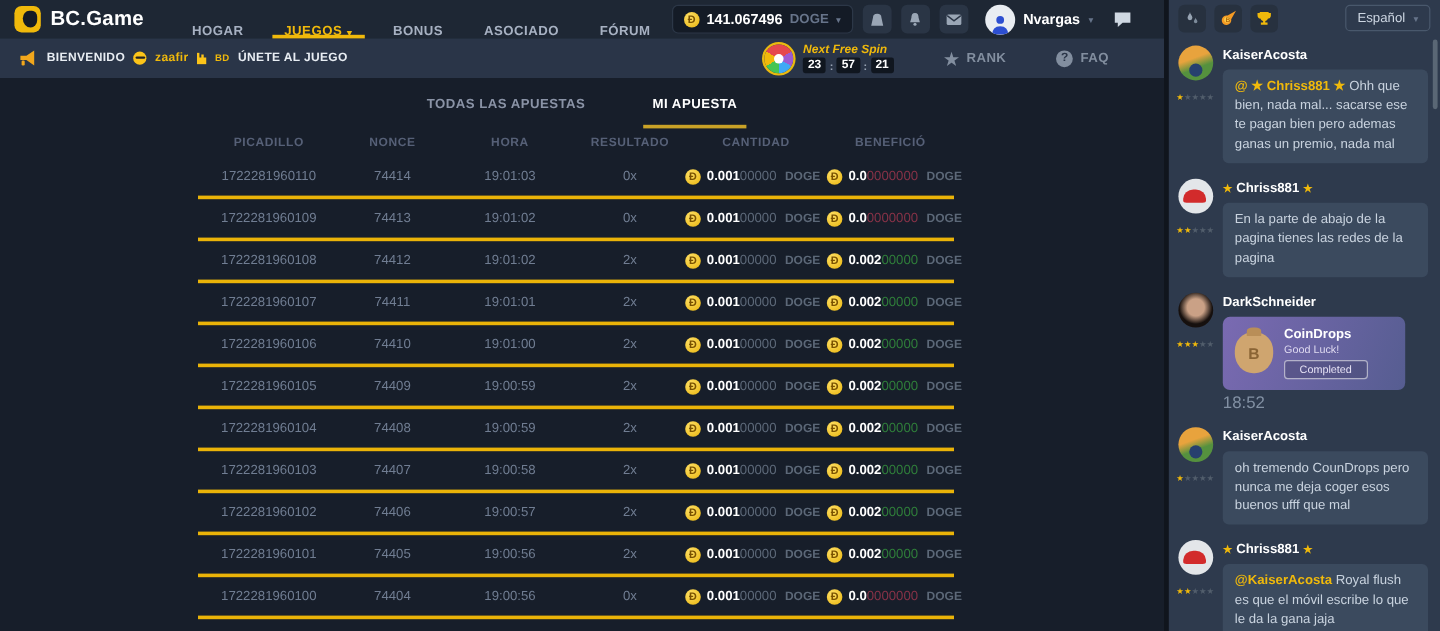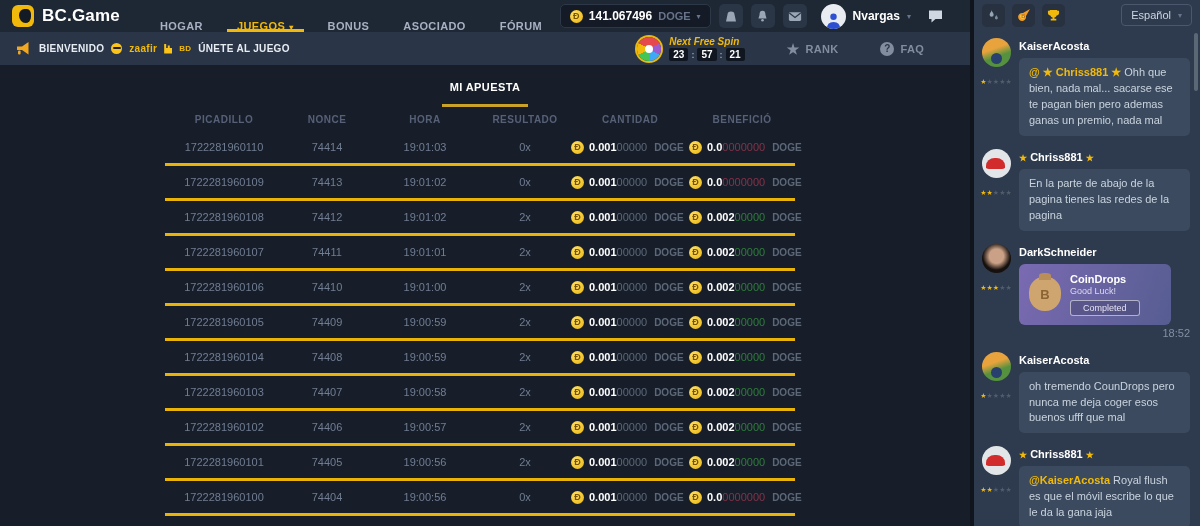--- a/index.html
+++ b/index.html
@@ -107,21 +107,21 @@
   .av-dark { background:radial-gradient(circle at 50% 42%,#caa186 0 32%,#16100e 62%); }
   .stars { margin-top:3px; letter-spacing:0; white-space:nowrap; }
   .st { color:#525e6c; font-size:7px; }
   .st.on { color:#f0b90b; }
   .mright { flex:1; min-width:0; }
   .mname { color:#fff; font-size:11px; font-weight:bold; margin-top:2px; cursor:pointer; }
   .nstar { color:#f0b90b; font-size:9px; }
   .bubble { background:#3b4a5e; border-radius:5px; padding:7px 10px; margin-top:6px; color:#c9d3df;
     font-size:11px; line-height:1.45; width:fit-content; max-width:172px; }
   .mention { color:#f0b90b; font-weight:bold; }
-  .mtime { color:#8290a3; font-size:11px; text-align:right; margin-top:2px; }
+  .mtime { color:#8290a3; font-size:14px; text-align:left; margin-top:2px; }
   .card { width:152px; margin-top:6px; border-radius:6px; padding:9px 10px; display:flex; gap:9px;
     align-items:center; background:linear-gradient(110deg,#7a6ab2,#565d91); cursor:pointer; }
   .bag { width:32px; height:34px; flex:none; background:#cfa56f; border-radius:45% 45% 48% 48%;
     position:relative; display:flex; align-items:center; justify-content:center; }
   .bag::before { content:""; position:absolute; top:-4px; left:10px; width:12px; height:7px;
     background:#b98e58; border-radius:40% 40% 0 0; }
   .bagb { color:#8a6434; font-weight:bold; font-size:13px; }
   .ctitle { color:#fff; font-size:11px; font-weight:bold; }
   .csub { color:#ded9f0; font-size:9px; margin-top:1px; }
   .cbtn { display:inline-block; margin-top:4px; padding:2px 12px; border:1px solid rgba(255,255,255,.55);
@@ -233,20 +233,21 @@
         </div>
         <div class="mini-link">
           <span class="faq-q">?</span>
           <span>FAQ</span>
         </div>
       </div>
     </div>
 
     <div class="content">
       <div class="tabs">
+          <div class="tab">TODAS LAS APUESTAS</div>
           <div class="tab active">MI APUESTA</div>
         </div>
       <div class="table">
         <div class="thead">
             <div class="th">PICADILLO</div>
             <div class="th">NONCE</div>
             <div class="th">HORA</div>
             <div class="th">RESULTADO</div>
             <div class="th">CANTIDAD</div>
             <div class="th">BENEFICIÓ</div>

